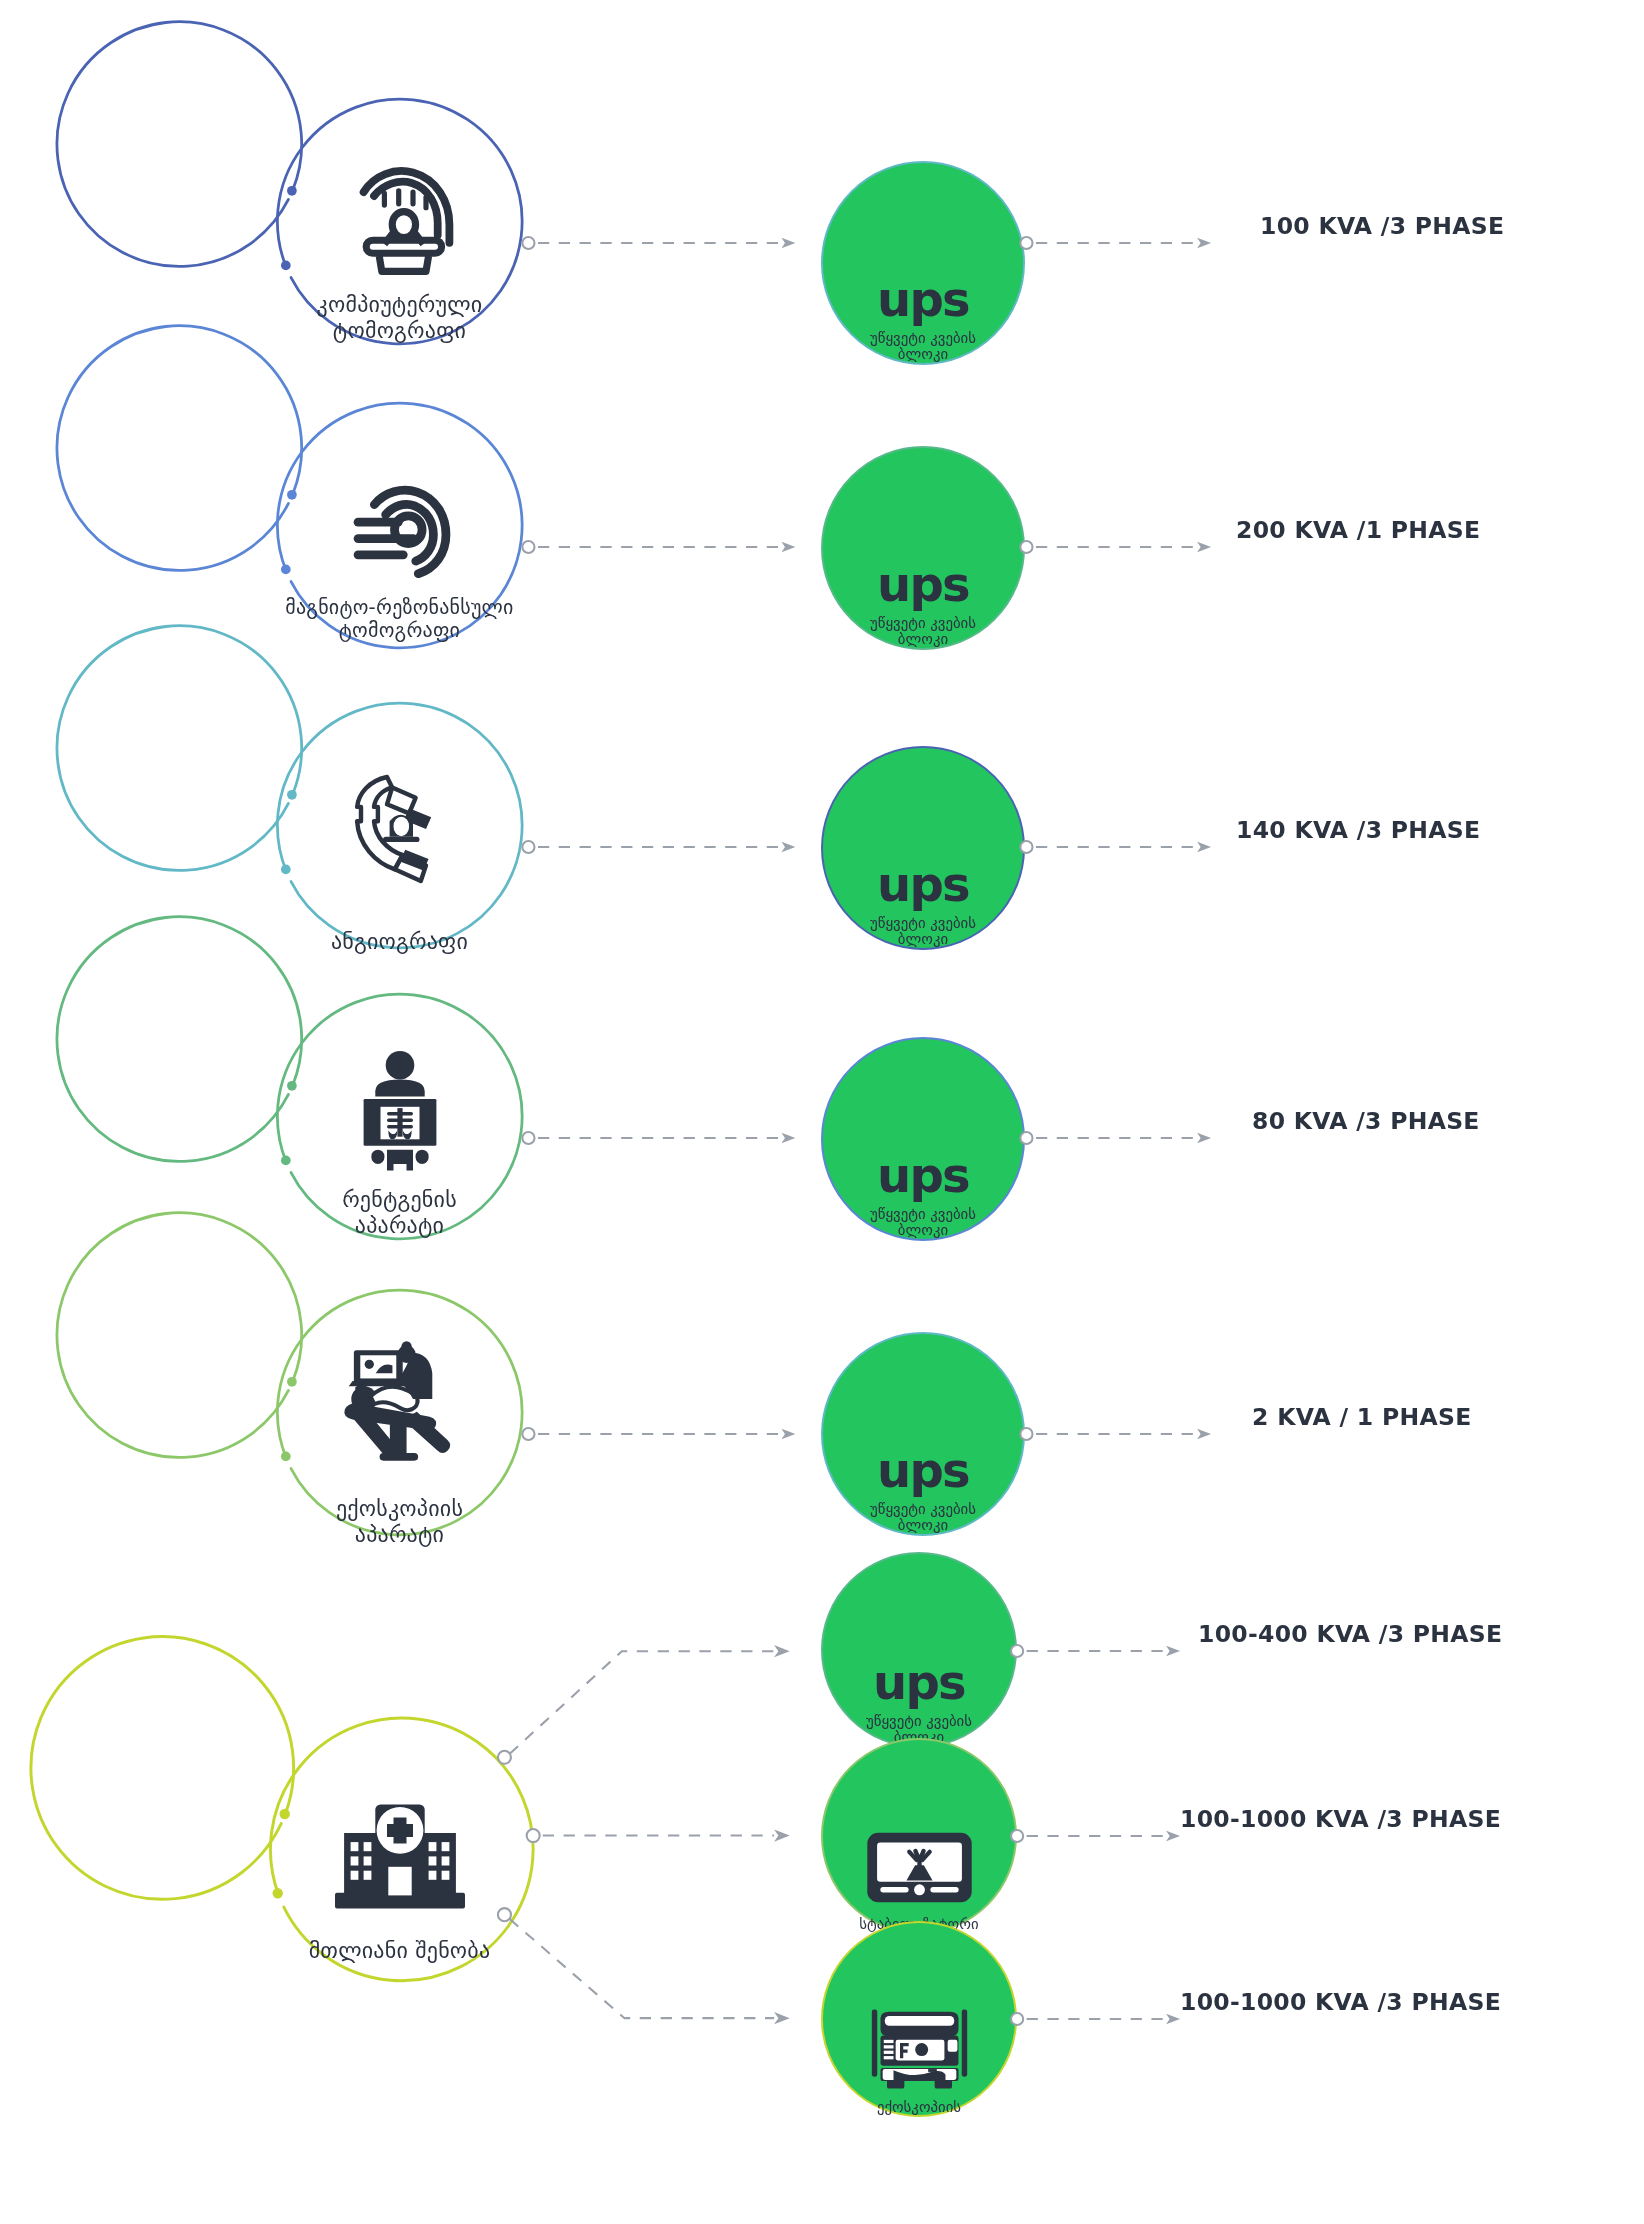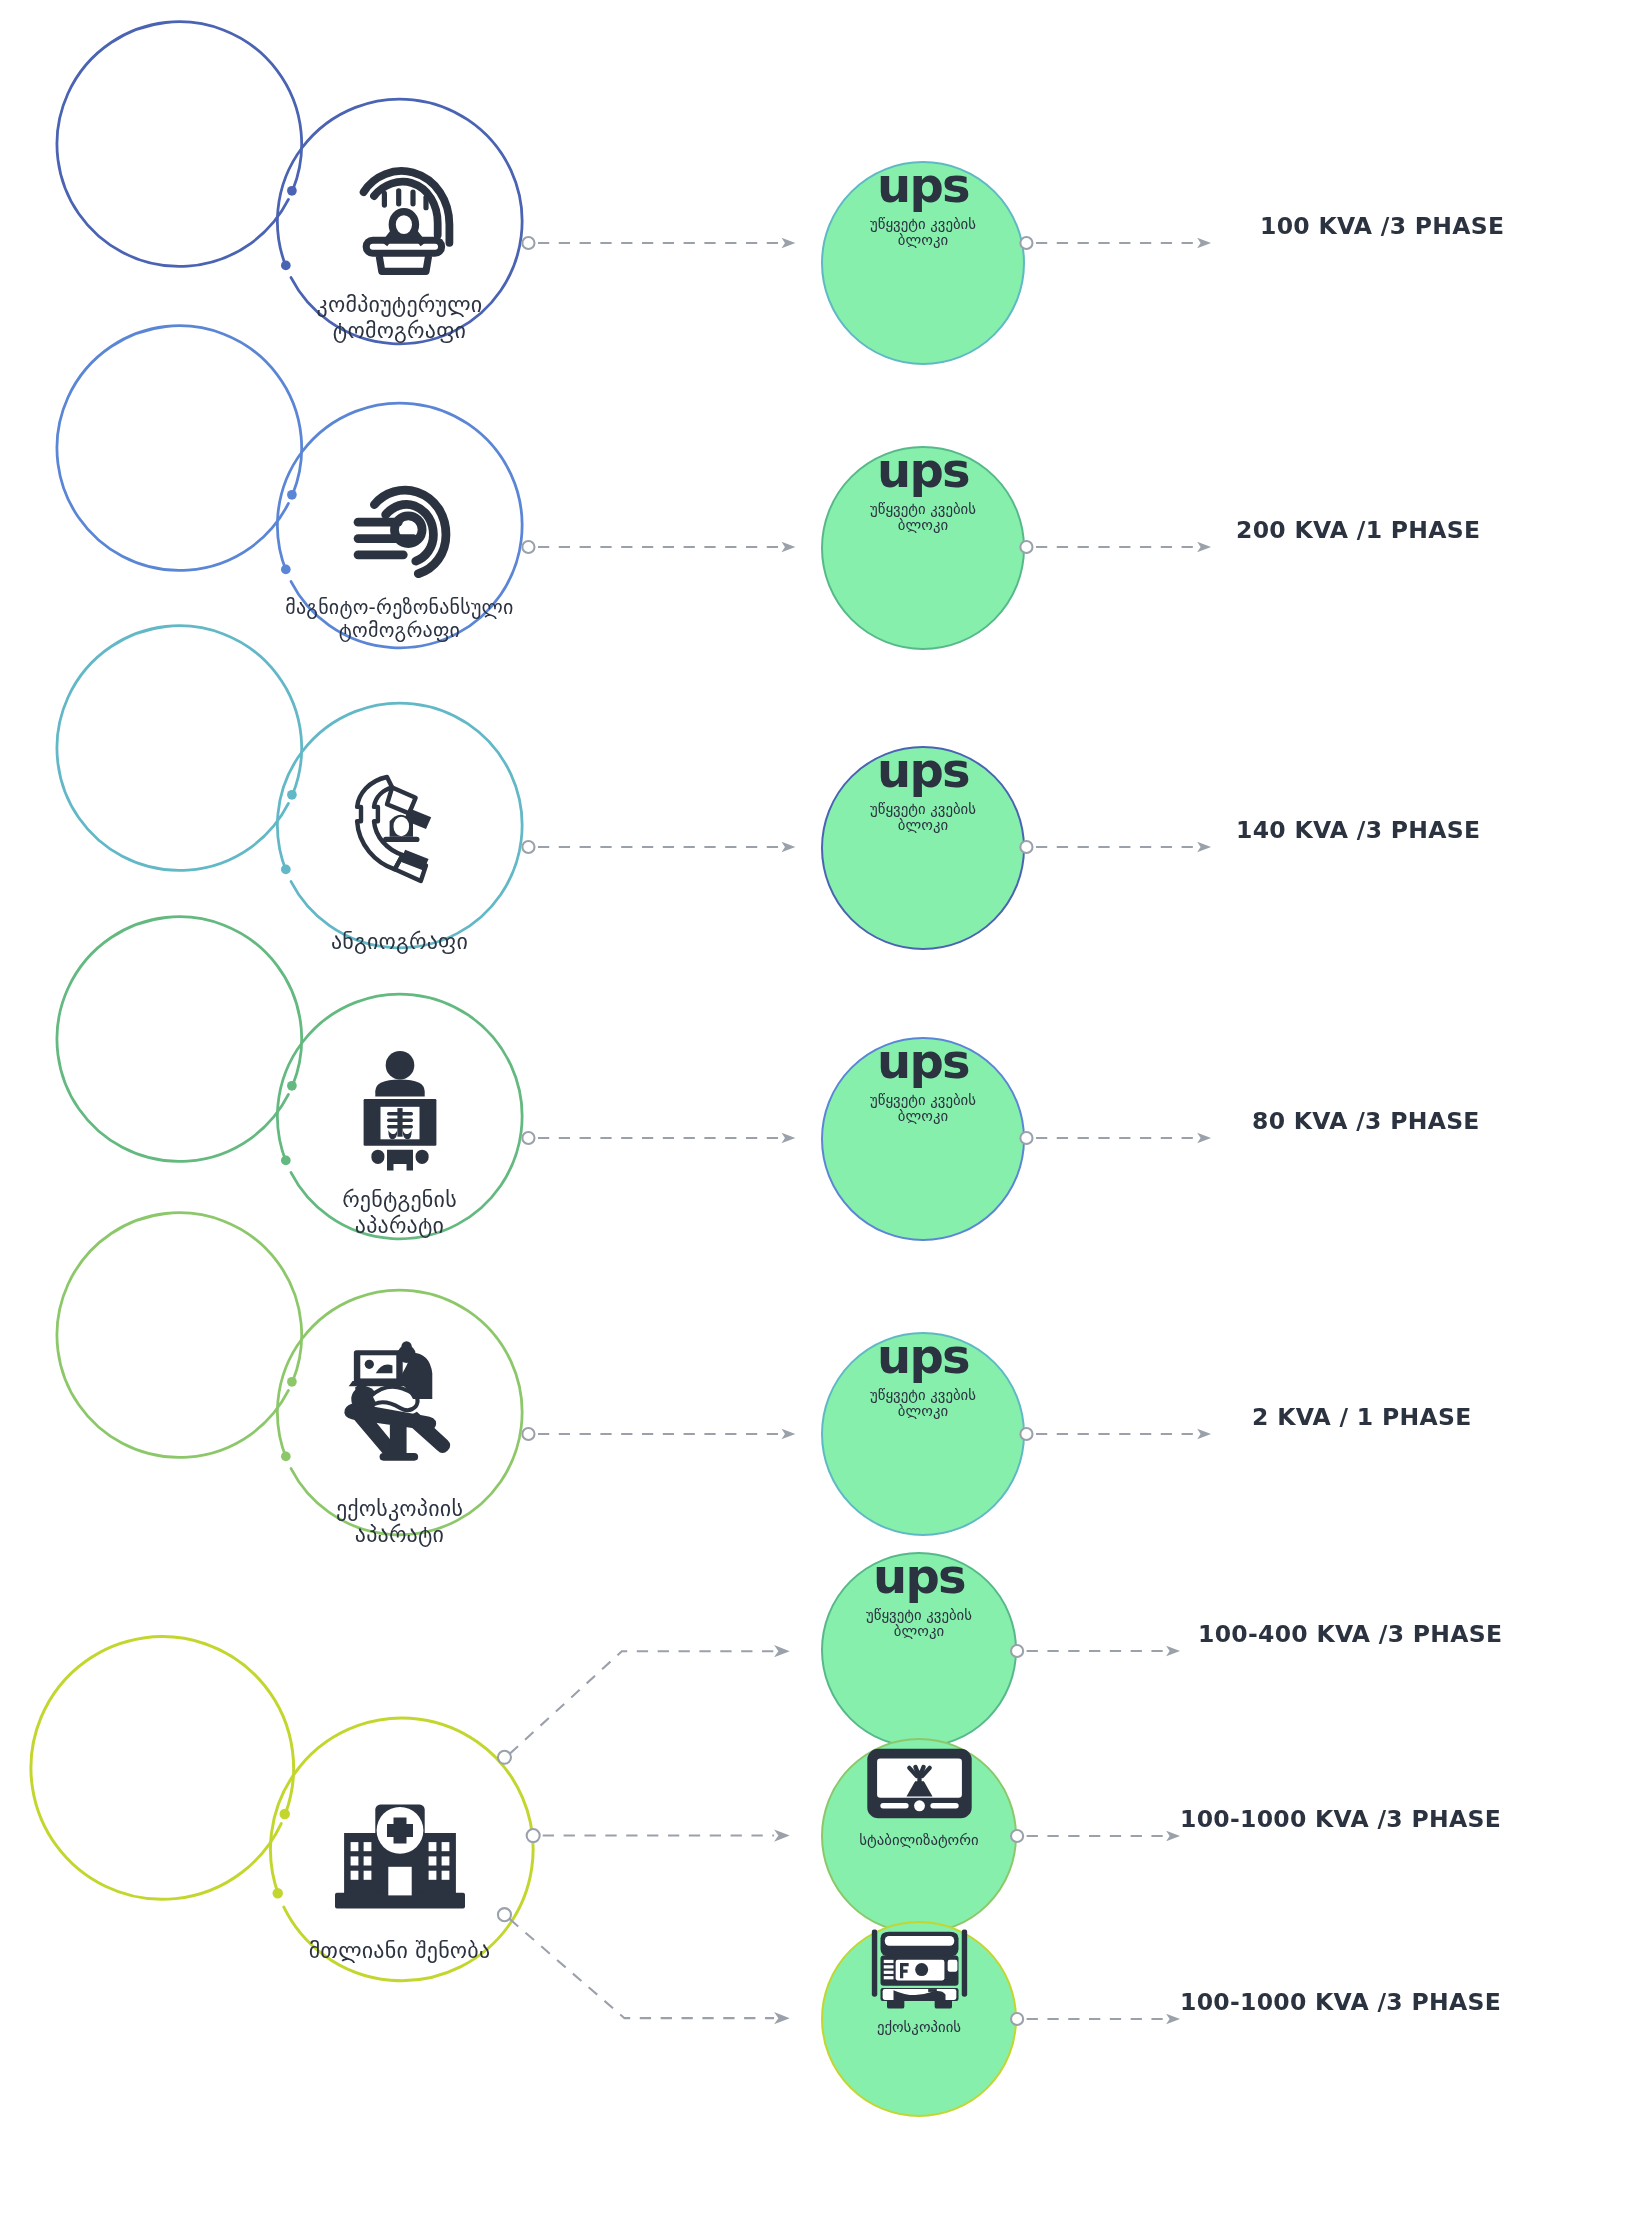--- a/index.html
+++ b/index.html
@@ -42,22 +42,22 @@
     margin-top:5.2px;
     font-weight:400;
   }
 
   
   .ups{
     position:absolute;
     border-radius:50%;
     box-sizing:border-box;
     display:flex;flex-direction:column;
-    align-items:center;justify-content:flex-start;
-    background:#86efac;
+    align-items:center;justify-content:flex-end;
+    background:#22c55e;
   }
   .ups-word{
     font-family:"DejaVu Sans","Liberation Sans",sans-serif;
     font-weight:bold;
     font-size:48px;
     letter-spacing:-1.7px;
     color:#2b3240;
     line-height:.95;
   }
   .ups-sub{

